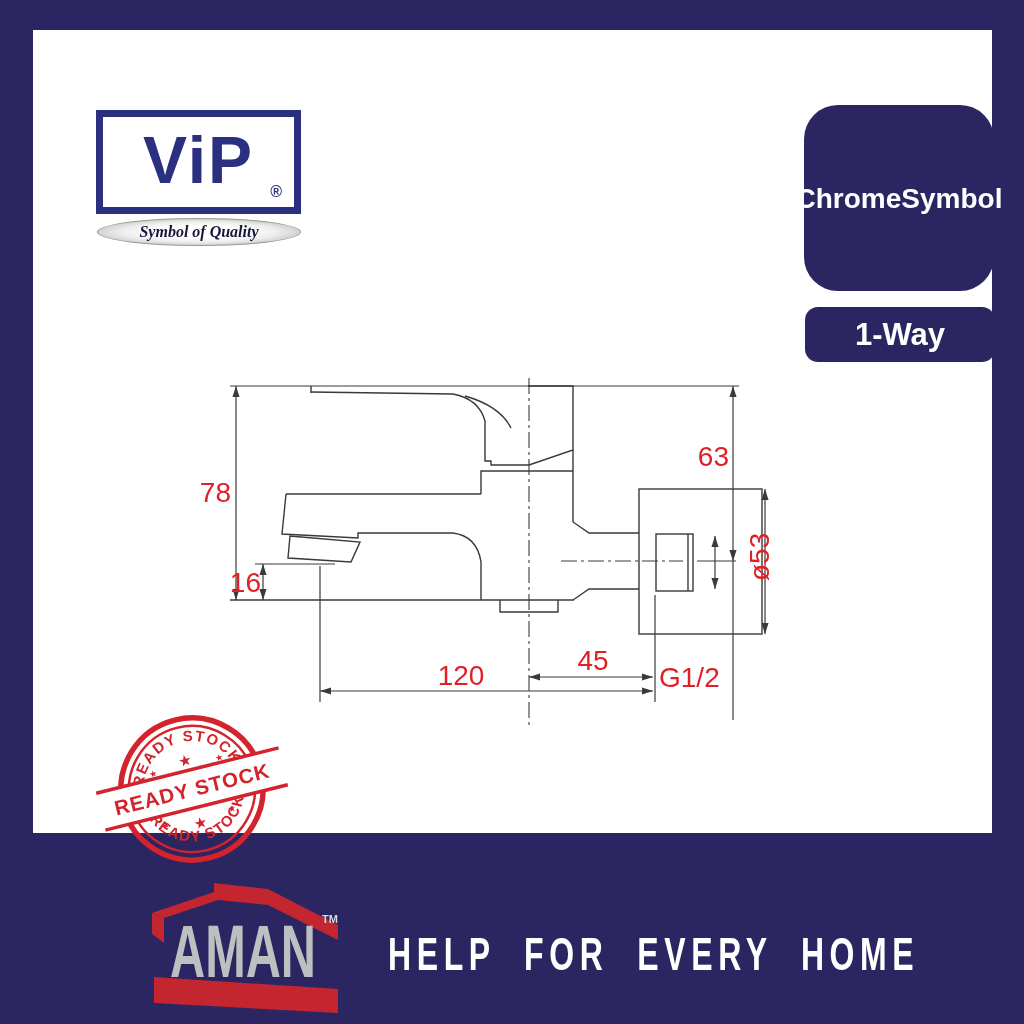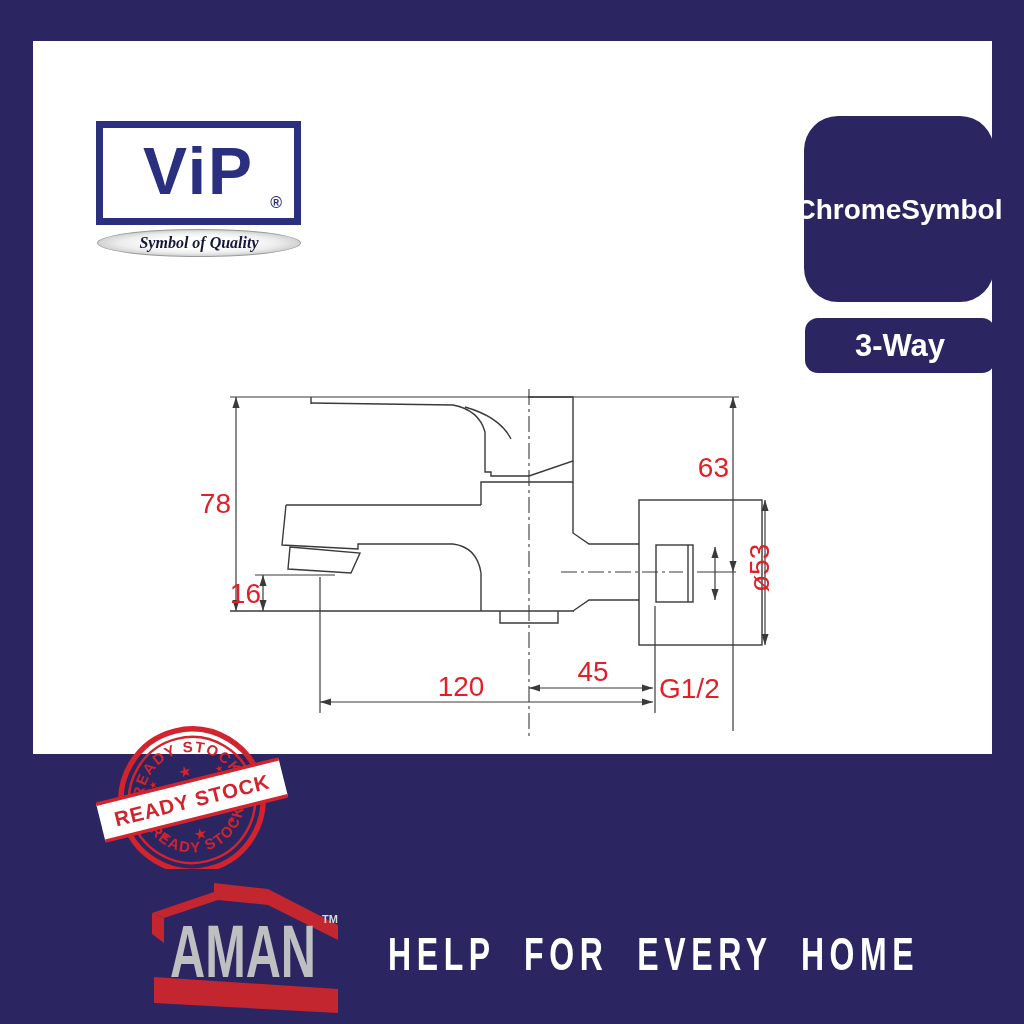--- a/index.html
+++ b/index.html
@@ -1,20 +1,20 @@
 <!DOCTYPE html>
 <html><head>
 <meta charset="utf-8">
 <style>
   * { margin:0; padding:0; box-sizing:border-box; }
   html,body { width:1024px; height:1024px; }
   body { font-family:"Liberation Sans","DejaVu Sans",sans-serif; }
 
   .page { position:relative; width:1024px; height:1024px; background:#2b2661; overflow:hidden; }
-  .canvas { position:absolute; left:33px; top:41px; width:959px; height:713px; background:#ffffff; }
+  .canvas { position:absolute; left:33px; top:30px; width:959px; height:803px; background:#ffffff; }
 
   
   .vip-box { position:absolute; left:63px; top:80px; width:205px; height:104px;
              border:7px solid #2a2f80; background:#fff; display:flex; align-items:center; justify-content:center; }
   .vip-word { color:#2a2f80; font-size:66px; font-weight:bold; letter-spacing:2px; line-height:1; padding-bottom:4px; }
   .vip-reg  { position:absolute; right:12px; bottom:6px; color:#2a2f80; font-size:16px; font-weight:bold; }
   .vip-ellipse { position:absolute; left:64px; top:188px; width:204px; height:28px; border-radius:50%;
                  background:radial-gradient(ellipse at center, #ffffff 30%, #ededed 55%, #b9b9b9 85%, #8f8f8f 100%);
                  border:1px solid #9a9a9a; display:flex; align-items:center; justify-content:center; }
   .vip-tagline { font-family:"Liberation Serif","DejaVu Serif",serif; font-style:italic; font-weight:bold;
@@ -61,21 +61,21 @@
       <div class="vip-ellipse">
         <span class="vip-tagline">Symbol of Quality</span>
       </div>
     </div>
 
     <div class="badge-material">
       <span>Chrome</span>
       <span>Symbol</span>
     </div>
     <div class="badge-way">
-      <span>3-Way</span>
+      <span>1-Way</span>
     </div>
 
     <svg class="diagram" viewBox="140 320 660 400">
       <defs>
         <marker id="ah" viewBox="0 0 11 8" refX="10.5" refY="4" markerWidth="12" markerHeight="9" markerUnits="userSpaceOnUse" orient="auto-start-reverse">
           <path d="M10.5,4 L0,0.6 L0,7.4 Z" fill="#3a3a3a" stroke="none"></path>
         </marker>
       </defs>
 
       <g class="draw">

